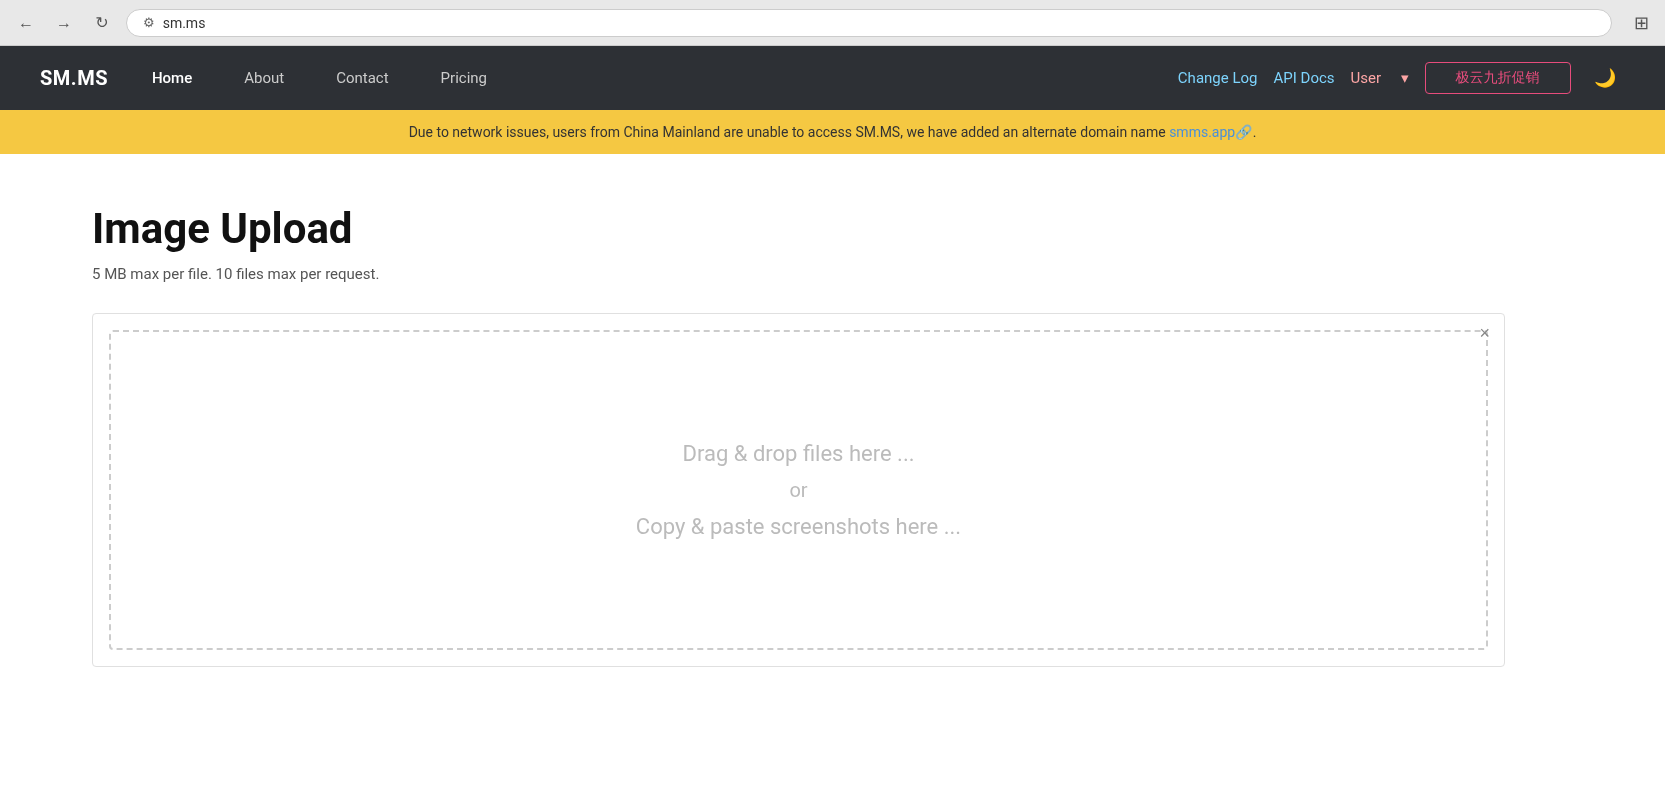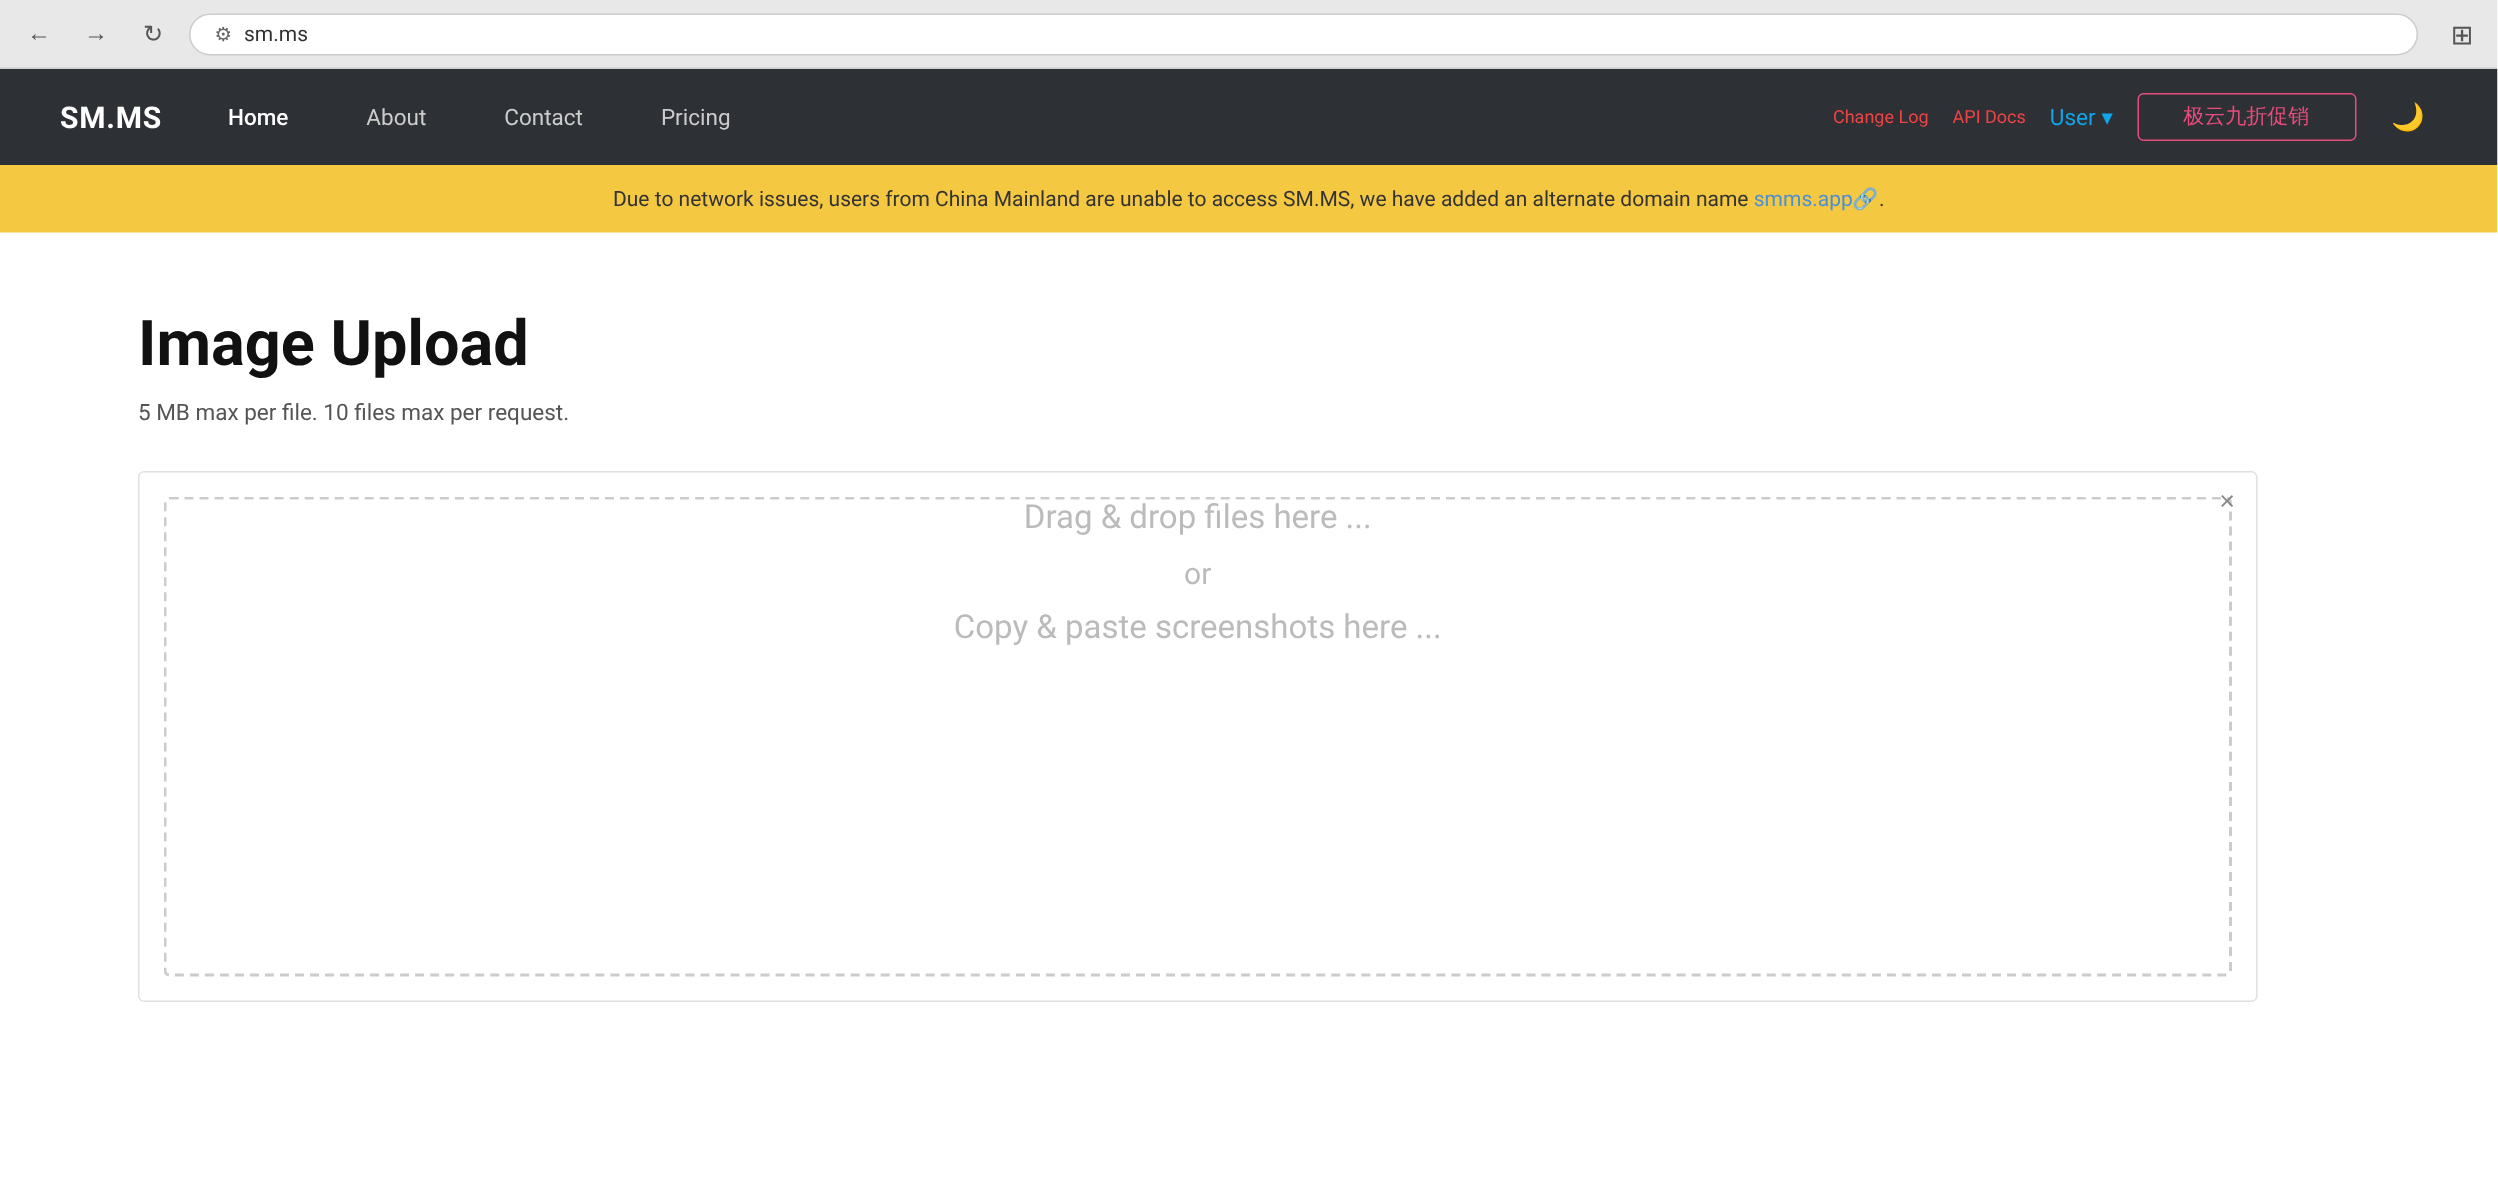--- a/index.html
+++ b/index.html
@@ -84,32 +84,32 @@
     .nav-link.active {
       color: #fff;
       font-weight: 500;
     }
     .navbar-right {
       display: flex;
       align-items: center;
       gap: 16px;
     }
     .nav-right-link {
-      color: #ef4444;
-      text-decoration: none;
-      font-size: 12px;
+      color: #7dd3fc;
+      text-decoration: none;
+      font-size: 15px;
       cursor: pointer;
     }
     .user-dropdown {
-      color: #0ea5e9;
-      font-size: 15px;
-      cursor: pointer;
-      display: flex;
-      align-items: center;
-      gap: 4px;
+      color: #fca5a5;
+      font-size: 15px;
+      cursor: pointer;
+      display: flex;
+      align-items: center;
+      gap: 20px;
     }
     .promo-btn {
       border: 1px solid #e74c7c;
       color: #e74c7c;
       background: transparent;
       padding: 6px 30px;
       border-radius: 4px;
       font-size: 14px;
       cursor: pointer;
       white-space: nowrap;
@@ -171,20 +171,21 @@
       border: none;
       line-height: 1;
     }
     .upload-dropzone {
       border: 2px dashed #ccc;
       border-radius: 4px;
       min-height: 320px;
       display: flex;
       flex-direction: column;
       align-items: center;
+      justify-content: center;
       gap: 12px;
       cursor: pointer;
     }
     .drop-text {
       font-size: 22px;
       color: #bbb;
       font-weight: 400;
     }
     .or-text {
       font-size: 20px;

